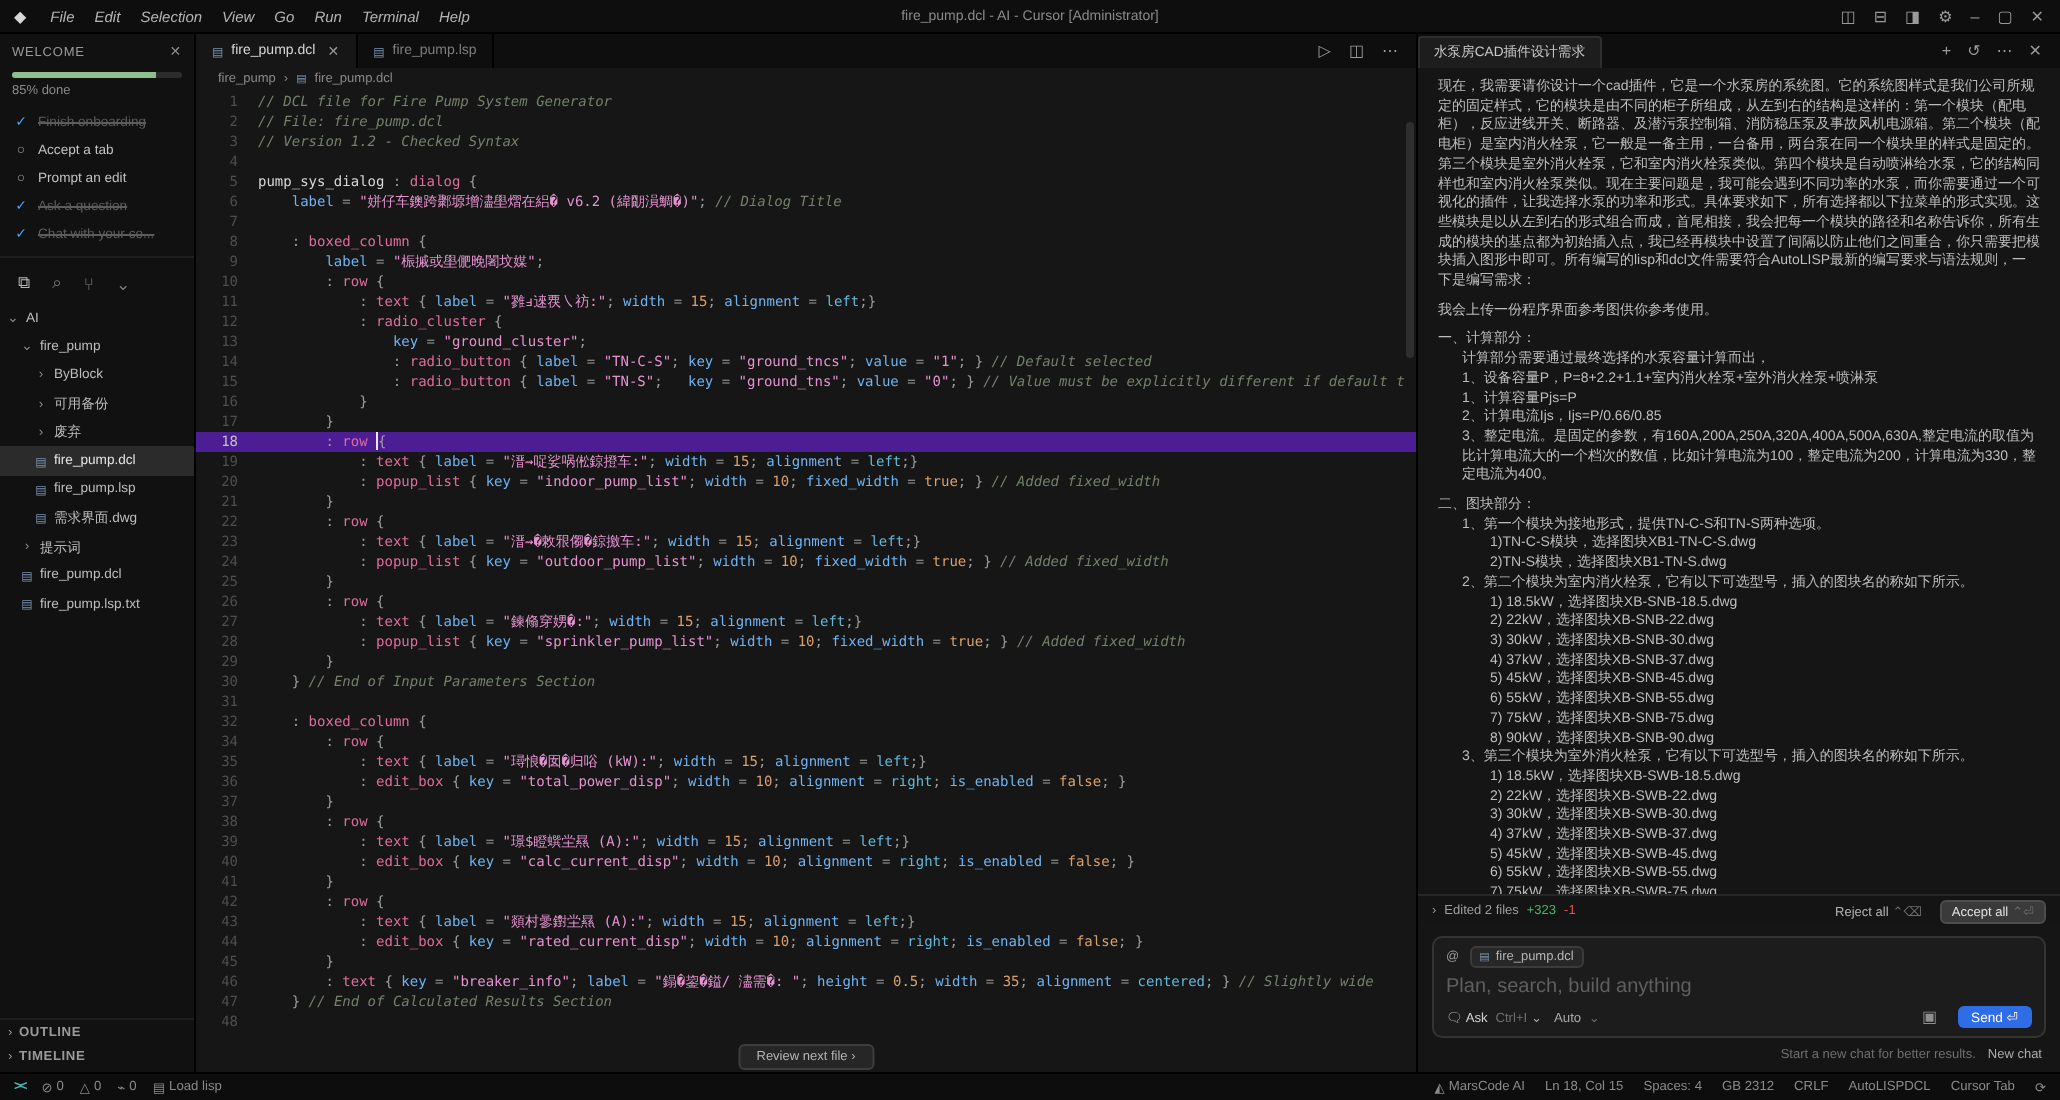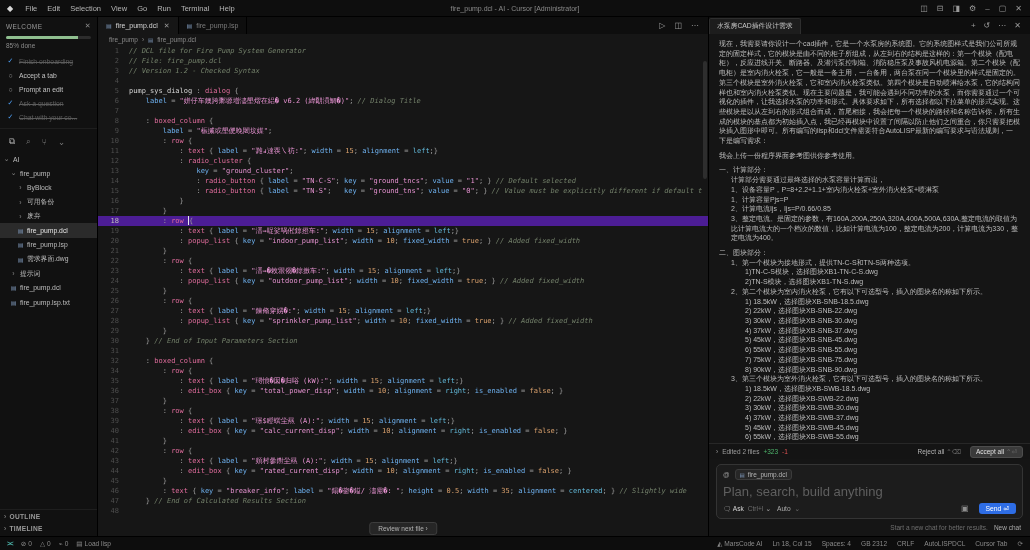--- a/index.html
+++ b/index.html
@@ -2,21 +2,21 @@
 <html><head>
 <meta charset="utf-8">
 <style>
   html,body{margin:0;padding:0;background:#000;}
   .window{width:1030px;height:550px;background:#161616;display:flex;flex-direction:column;
     font-family:"Liberation Sans",sans-serif;color:#ccc;overflow:hidden;position:relative;}
   
   .titlebar{height:16px;flex:0 0 auto;background:#0e0e0e;display:flex;align-items:center;
     font-size:7.5px;color:#b5b5b5;position:relative;border-bottom:1px solid #000;}
   .tb-logo{padding:0 7px;font-size:8px;color:#d8d8d8;}
-  .menus{display:flex;}
+  .menus{display:flex;font-style:italic;}
   .menus span{padding:0 5px;cursor:default;}
   .tb-title{position:absolute;left:50%;transform:translateX(-50%);color:#8a8a8a;font-size:7px;white-space:nowrap;}
   .tb-right{margin-left:auto;display:flex;align-items:center;gap:9px;padding-right:8px;color:#9a9a9a;font-size:8px;}
   .tb-right .win{font-size:8px;}
   
   .main{flex:1;display:flex;min-height:0;}
   
   .sidebar{width:97px;flex:0 0 auto;background:#111111;border-right:1px solid #000;
     display:flex;flex-direction:column;overflow:hidden;}
   .welcome{padding:5px 6px 4px;border-bottom:1px solid #1e1e1e;}
@@ -84,21 +84,21 @@
   .add{color:#4db36a;}
   .del{color:#e05252;}
   .reject{margin-left:auto;color:#b5b5b5;}
   .keys{color:#6d6d6d;margin-left:2px;}
   .accept{background:#3a3a3a;border:1px solid #4d4d4d;border-radius:3px;padding:1px 5px;color:#e2e2e2;margin-left:5px;}
   .inputbox{margin:5px 7px 3px;border:1px solid #343434;border-radius:5px;background:#1c1c1c;
     padding:4px 6px;display:flex;flex-direction:column;gap:4px;flex:0 0 auto;}
   .ctx-row{display:flex;align-items:center;gap:5px;font-size:6.5px;color:#9a9a9a;}
   .chip{display:flex;align-items:center;gap:3px;background:#272727;border:1px solid #3b3b3b;border-radius:3px;padding:1px 4px;color:#b5b5b5;}
   .chip .fic{color:#7a93b4;font-size:5.5px;}
-  .placeholder{font-size:13px;color:#5f5f5f;}
+  .placeholder{font-size:10px;color:#5f5f5f;}
   .input-controls{display:flex;align-items:center;gap:6px;font-size:6.6px;color:#ababab;}
   .mode .bold{color:#d5d5d5;}
   .send{margin-left:4px;background:#2e6de5;color:#fff;border-radius:3px;padding:1.5px 7px;font-size:6.8px;}
   .img-ic{margin-left:auto;color:#8f8f8f;font-size:8px;}
   .hint-row{display:flex;justify-content:flex-end;gap:6px;font-size:6.5px;color:#6f6f6f;padding:2px 9px 5px;flex:0 0 auto;}
   .newchat{color:#ababab;}
   
   .statusbar{height:13px;flex:0 0 auto;background:#0d0d0d;border-top:1px solid #000;display:flex;
     align-items:center;font-size:6.6px;color:#8a8a8a;padding:0 7px;gap:9px;white-space:nowrap;}
   .sb-item{display:flex;align-items:center;gap:2px;}

